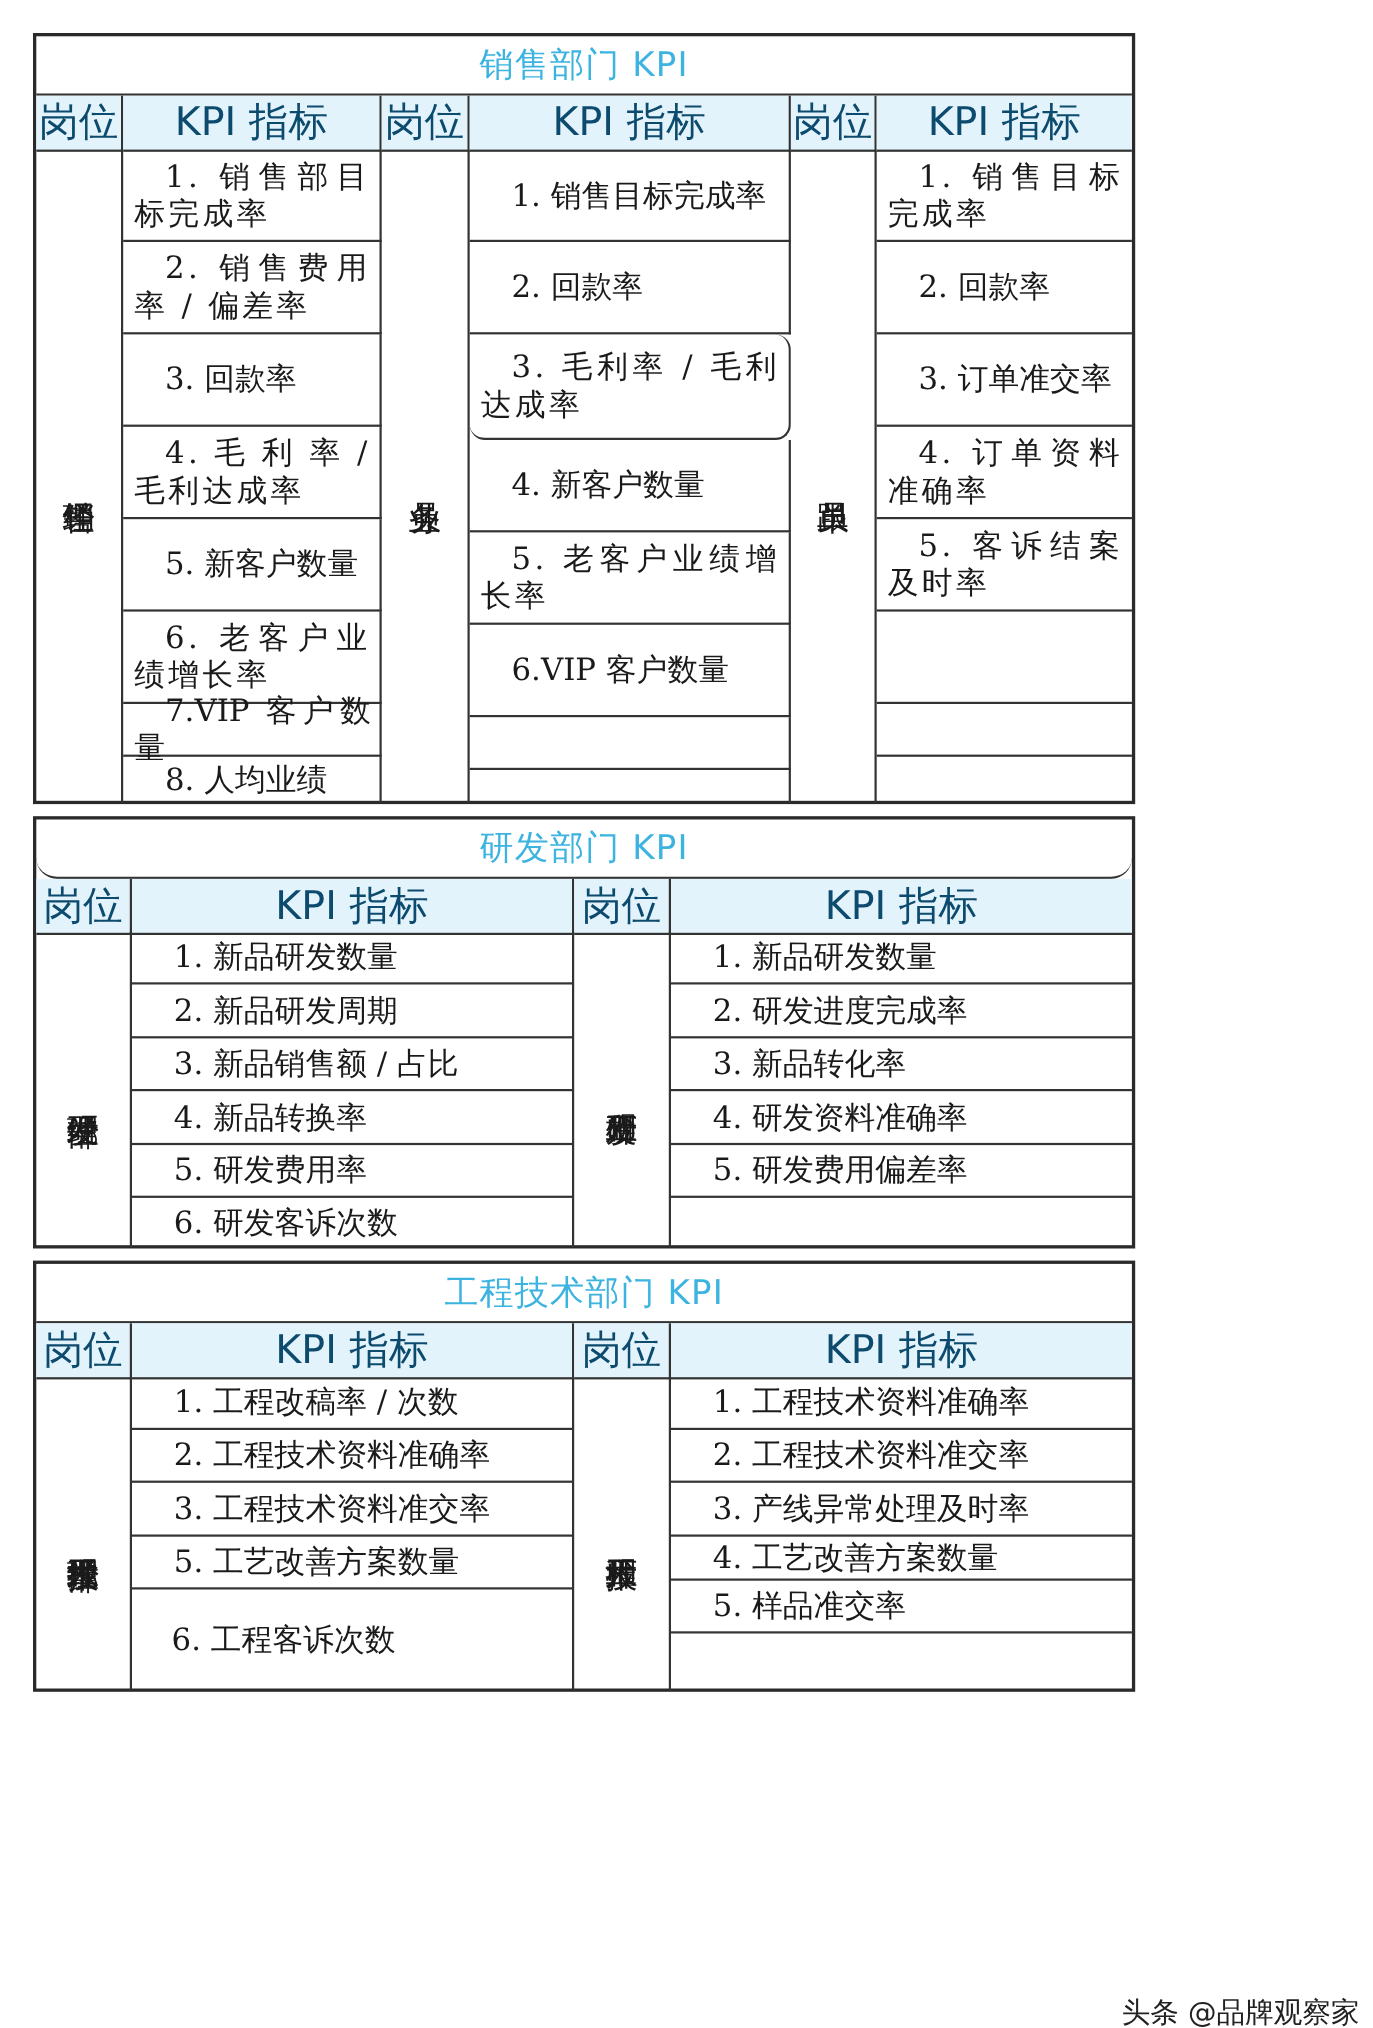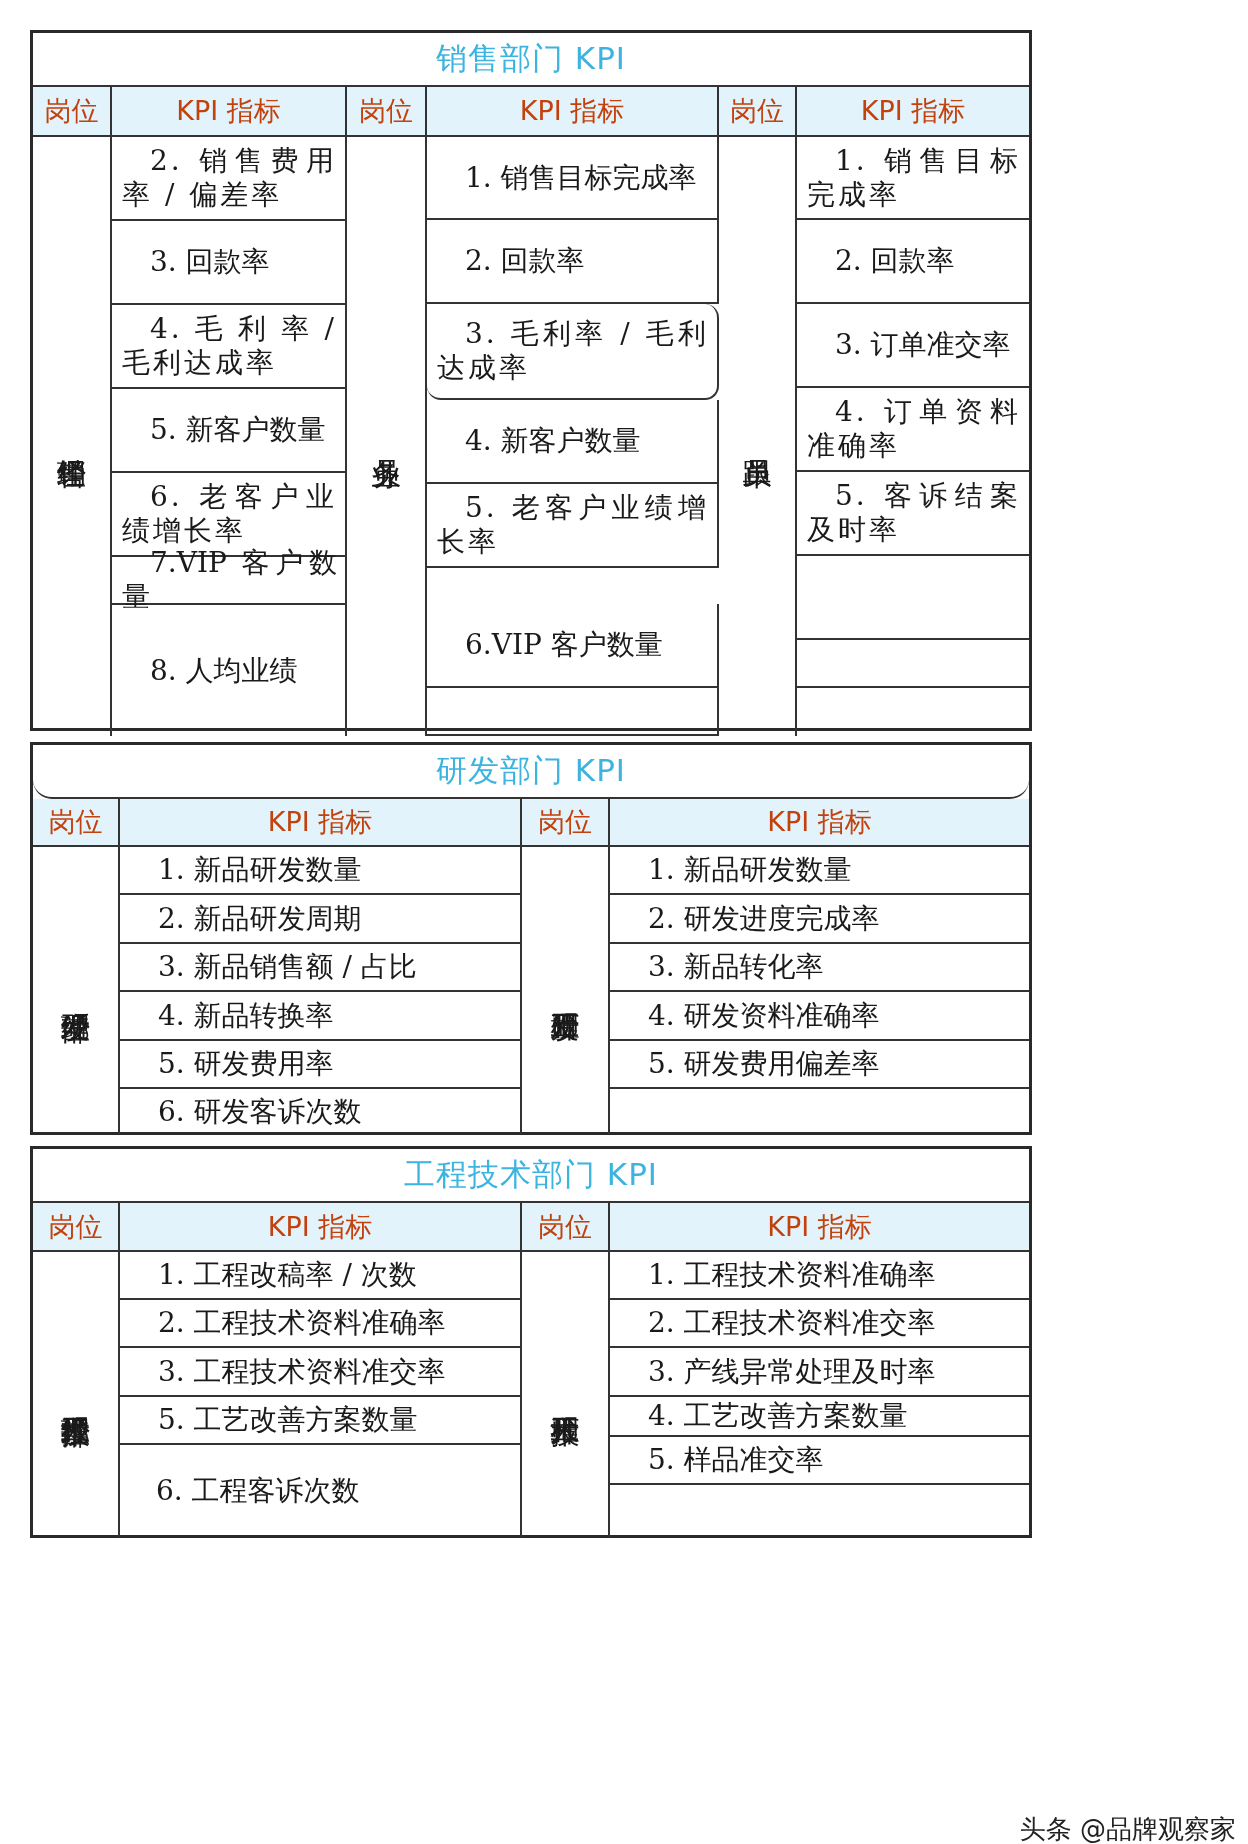--- a/index.html
+++ b/index.html
@@ -4,21 +4,21 @@
 <style>
   html, body { margin:0; padding:0; background:#ffffff; }
   body { width:1248px; height:1844px; position:relative; overflow:hidden;
          font-family:"DejaVu Serif","Liberation Serif",serif; color:#1a1a1a; }
   .kpi-table { position:absolute; left:30px; width:1002px; border:3px solid #2a2a2a; box-sizing:border-box; background:#fff; }
   .title-row { border-bottom:2px solid #333; display:flex; align-items:center; justify-content:center;
                font-family:"DejaVu Sans","Liberation Sans",sans-serif; color:#3db4e0; font-size:31px; letter-spacing:1px; }
   .grid { display:grid; }
   .hdr { background:#e2f3fb; border-bottom:2px solid #333; border-right:2px solid #333;
          display:flex; align-items:center; justify-content:center;
-         font-family:"DejaVu Sans","Liberation Sans",sans-serif; font-size:27px; color:#c2410c; }
+         font-family:"DejaVu Sans","Liberation Sans",sans-serif; font-size:36px; color:#0c4a6e; }
   .hdr.last { border-right:none; }
   .role { border-right:2px solid #333; display:flex; align-items:center; justify-content:center; }
   .role span { writing-mode:vertical-rl; text-orientation:upright; font-size:29px; letter-spacing:0px; line-height:1; }
   .kcell { border-right:2px solid #333; border-bottom:2px solid #333; box-sizing:border-box;
            font-size:28px; line-height:34px; display:flex; align-items:center; }
   .kcell.last-col { border-right:none; }
   .kcell.last-row { border-bottom:none; }
   .kcell .txt { padding:0 8px 0 10px; text-indent:28px; text-align:justify; width:100%; box-sizing:border-box; letter-spacing:3px; }
   .kcell.single .txt { letter-spacing:0px; }
   .kcol { display:flex; flex-direction:column; }
@@ -41,20 +41,23 @@
     <div class="hdr">KPI 指标</div>
     <div class="hdr">岗位</div>
     <div class="hdr last">KPI 指标</div>
   </div>
   <div class="grid" style="grid-template-columns:79px 235px 80px 292px 78px 1fr;height:593px;">
 
     <div class="role">
       <span>销售经理</span>
     </div>
     <div class="kcol">
+      <div class="kcell" style="height:83px;">
+          <div class="txt">1. 销售部目标完成率</div>
+        </div>
       <div class="kcell" style="height:84px;">
           <div class="txt">2. 销售费用率 / 偏差率</div>
         </div>
       <div class="kcell single" style="height:84px;">
           <div class="txt">3. 回款率</div>
         </div>
       <div class="kcell" style="height:84px;">
           <div class="txt">4. 毛 利 率 / 毛利达成率</div>
         </div>
       <div class="kcell single" style="height:84px;">
@@ -83,21 +86,21 @@
         </div>
       <div class="kcell" style="height:96px;border-radius:14px;">
           <div class="txt">3. 毛利率 / 毛利达成率</div>
         </div>
       <div class="kcell single" style="height:84px;">
           <div class="txt">4. 新客户数量</div>
         </div>
       <div class="kcell" style="height:84px;">
           <div class="txt">5. 老客户业绩增长率</div>
         </div>
-      <div class="kcell single" style="height:84px;margin-top:36px;">
+      <div class="kcell single" style="height:84px;">
           <div class="txt">6.VIP 客户数量</div>
         </div>
       <div class="kcell single" style="height:48px;">
           <div class="txt"></div>
         </div>
       <div class="kcell single last-row" style="flex:1;">
           <div class="txt"></div>
         </div>
     </div>
 

